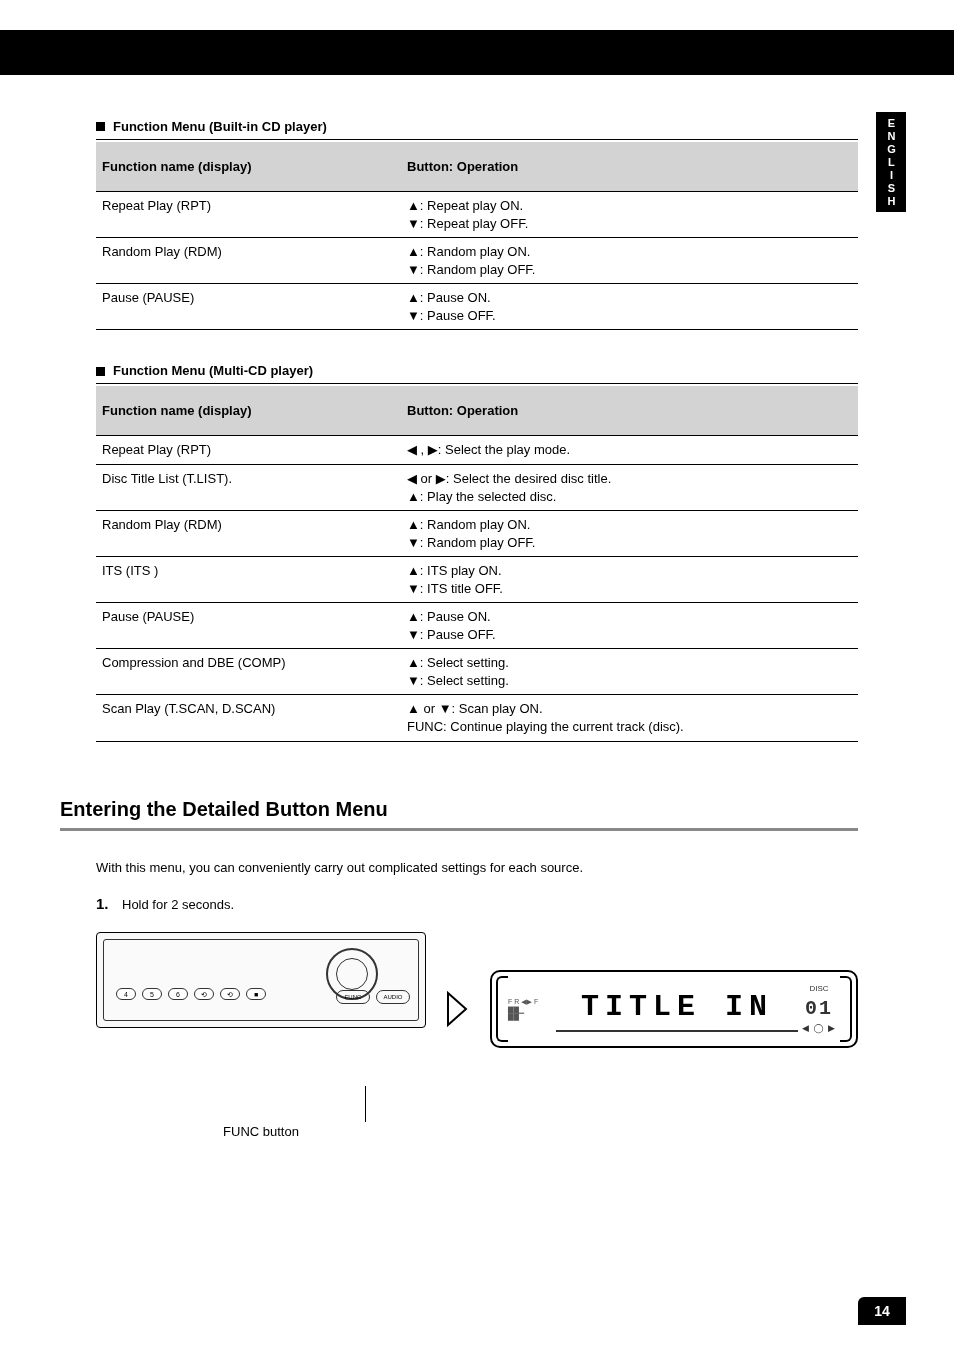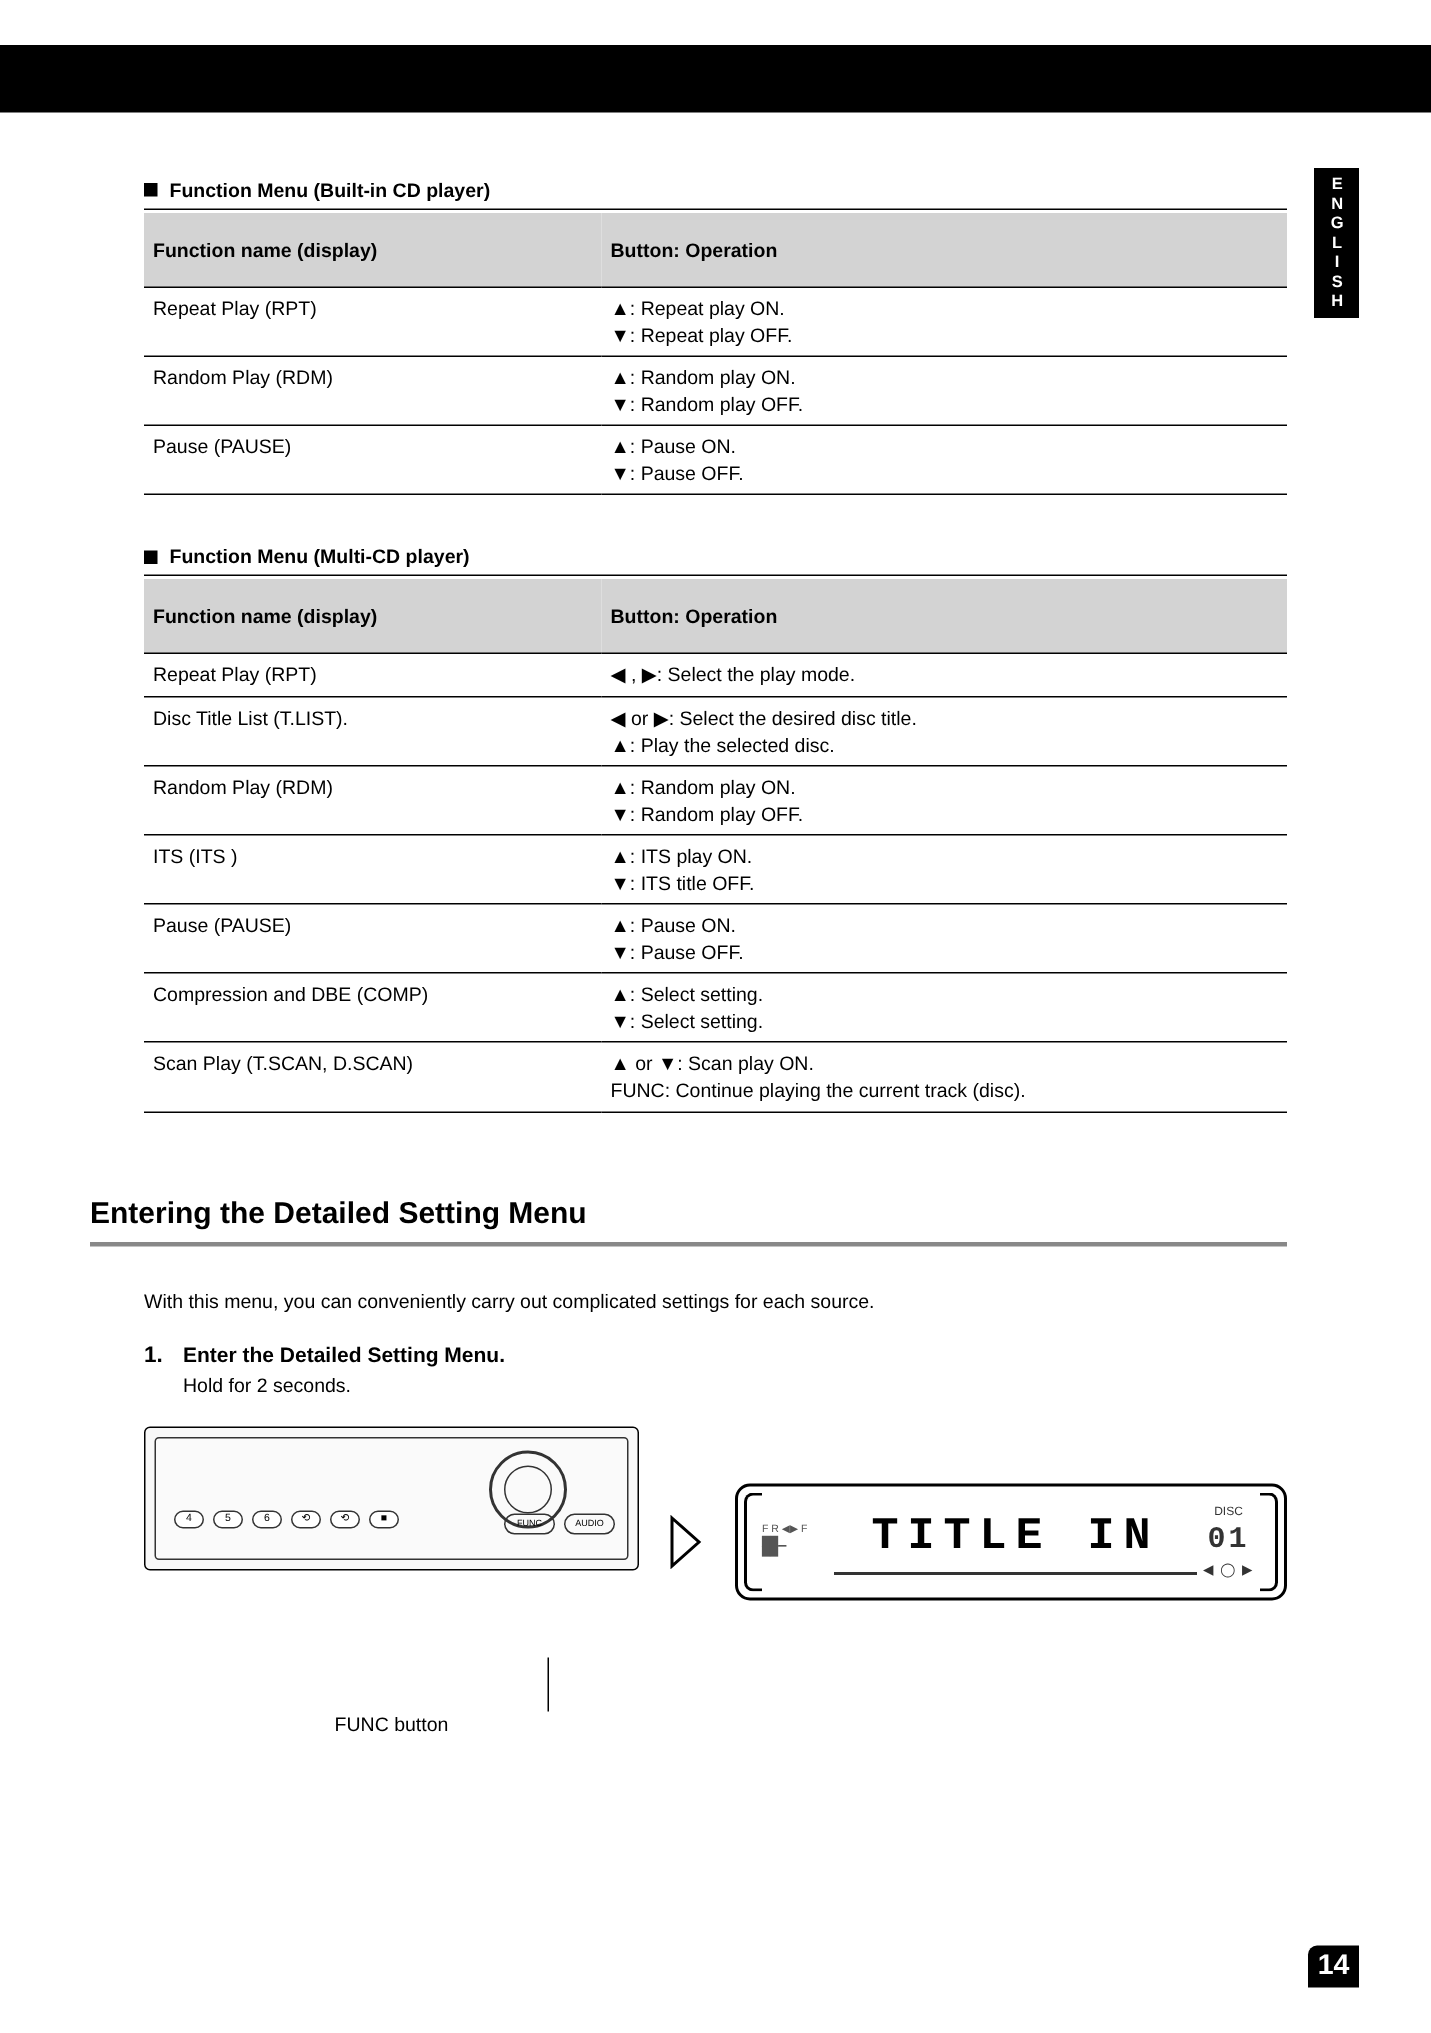--- a/index.html
+++ b/index.html
@@ -42,21 +42,21 @@
   .lcd .bracket { position:absolute; top:4px; bottom:4px; width:12px;}
   .lcd .bracket.l { left:4px; border-left:2px solid #000; border-top:2px solid #000; border-bottom:2px solid #000; border-top-left-radius:6px; border-bottom-left-radius:6px;}
   .lcd .bracket.r { right:4px; border-right:2px solid #000; border-top:2px solid #000; border-bottom:2px solid #000; border-top-right-radius:6px; border-bottom-right-radius:6px;}
   .lcd .ind { font-size:7px; line-height:1.1; width:48px; color:#555;}
   .lcd .main { font-family: "Courier New", monospace; font-size: 30px; letter-spacing: 6px; font-weight:bold; flex:1; text-align:center; border-bottom:2px solid #333; padding-bottom:2px;}
   .lcd .side { font-size:8px; width:42px; text-align:center; color:#333;}
   .lcd .disc { font-size:8px; }
   .lcd .num { font-family:"Courier New",monospace; font-size:20px; font-weight:bold; letter-spacing:2px;}
   .lcd .arrows { font-size:9px; letter-spacing:1px;}
 
-  .page-num { position: absolute; bottom: 30px; right: 48px; width: 34px; height: 28px; background: #000; color: #fff; display: flex; align-items: center; justify-content: center; font-weight: bold; font-size: 19px; border-top-left-radius: 6px; }
+  .page-num { position: absolute; bottom: 30px; right: 48px; width: 48px; height: 28px; background: #000; color: #fff; display: flex; align-items: center; justify-content: center; font-weight: bold; font-size: 14px; border-top-left-radius: 6px; }
 </style>
 </head>
 <body>
 
 <div class="black-bar"></div>
 <div class="lang-tab">
     <span>ENGLISH</span>
   </div>
 
 <div class="content">
@@ -154,29 +154,28 @@
           <td class="c1">Scan Play (T.SCAN, D.SCAN)</td>
           <td>
             <div>▲ or ▼: Scan play ON.</div>
             <div>FUNC: Continue playing the current track (disc).</div>
           </td>
         </tr>
     </tbody>
   </table>
 
   <div class="heading" style="margin-left:-36px; padding-left:0;">
-     <h2 style="margin-left:0;">Entering the Detailed Setting Menu</h2>
+     <h2 style="margin-left:0;">Entering the Detailed Button Menu</h2>
   </div>
 
   <div class="desc">With this menu, you can conveniently carry out complicated settings for each source.</div>
 
   <div style="display:flex; margin-top:18px;">
     <div style="width:26px; font-weight:bold; font-size:15px;">1.</div>
     <div style="flex:1;">
-      <div style="font-weight:bold; font-size:14px;">Enter the Detailed Setting Menu.</div>
       <div style="font-size:13px; margin-top:2px;">Hold for 2 seconds.</div>
     </div>
   </div>
 
   <div class="panel-row">
     <div class="figwrap">
       <div class="panel-left">
         <div class="inner">
           <div class="dial"></div>
           <div class="btn-row">

